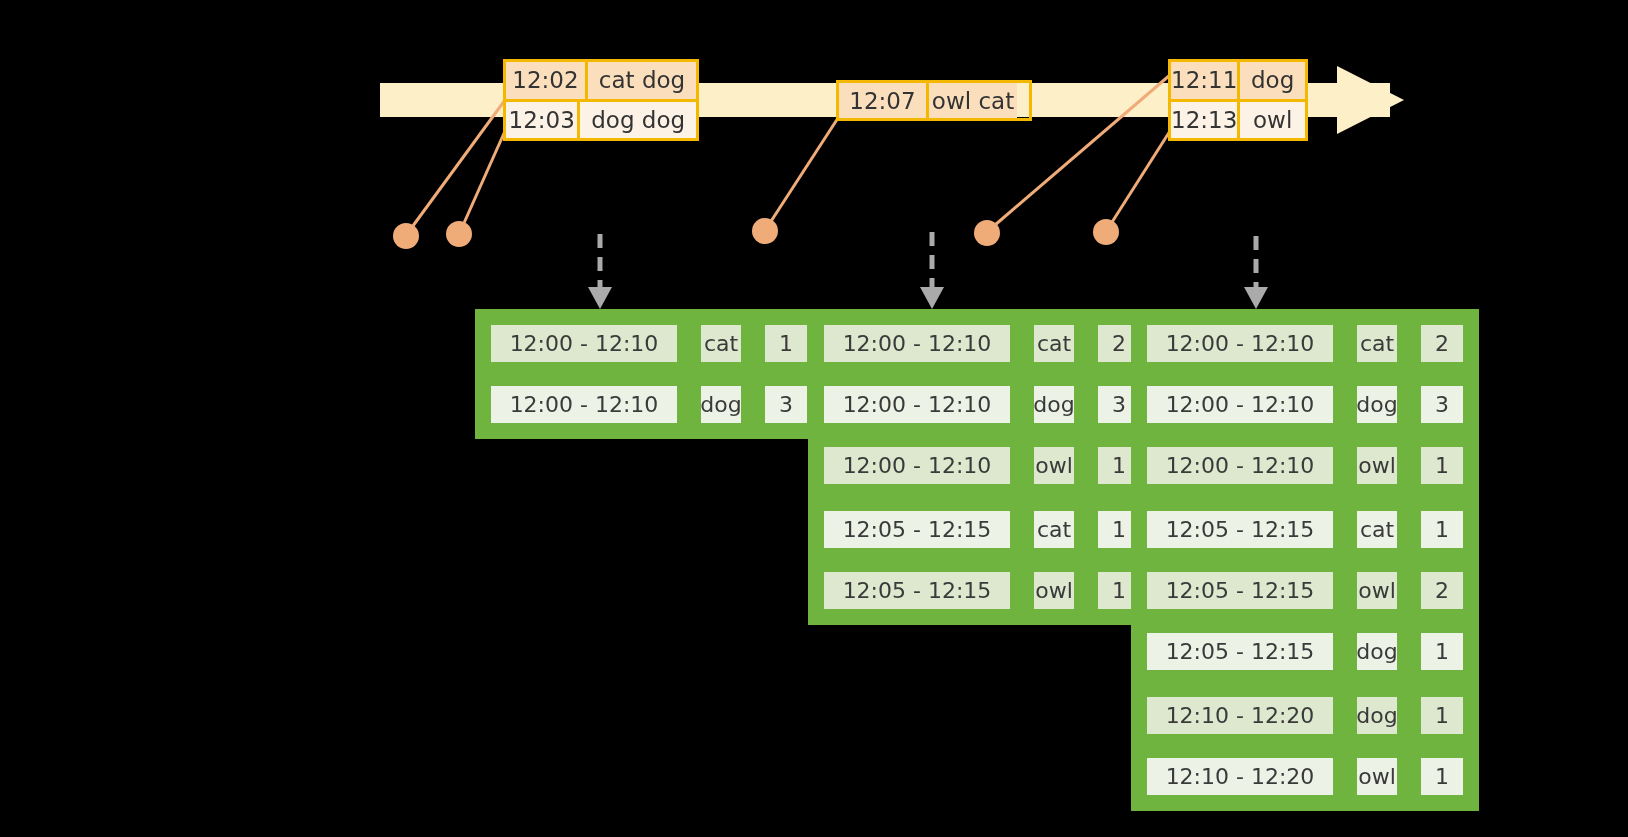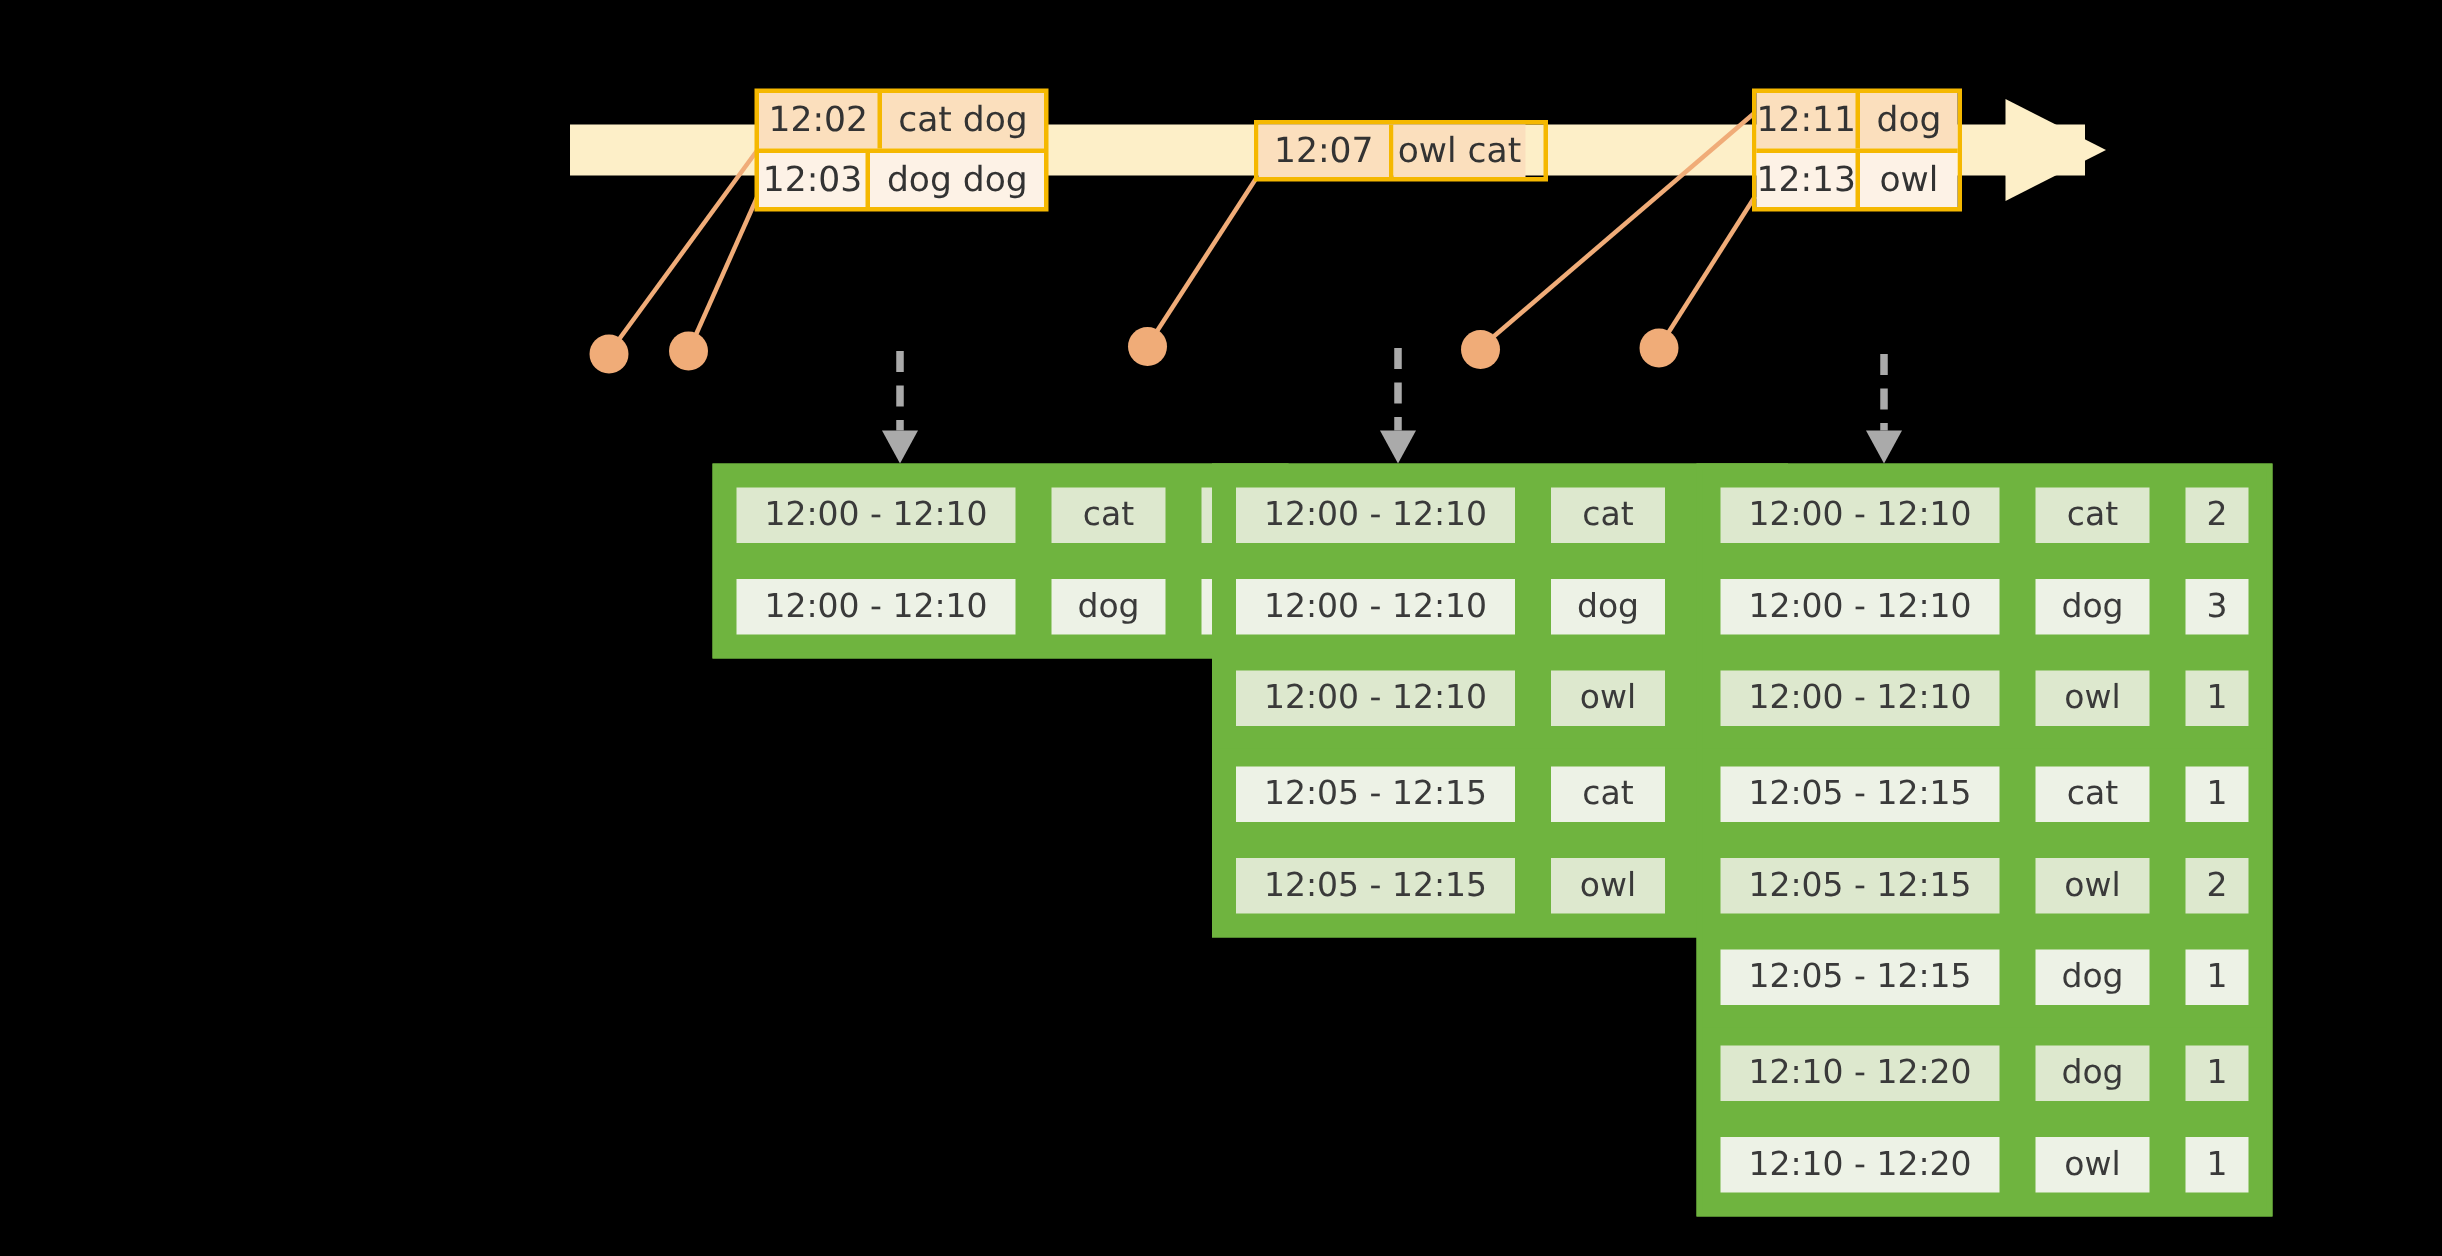--- a/index.html
+++ b/index.html
@@ -23,21 +23,21 @@
   
   .tbl{position:absolute;border:4px solid #6FB43F;box-sizing:border-box;
        background:#6FB43F;z-index:5;}
   .trow{display:flex;}
   .trow .tc{font-size:22px;color:#3a3a3a;display:flex;align-items:center;
             justify-content:center;box-sizing:border-box;height:37px;
             margin:12px;white-space:nowrap;}
   .trow.even .tc{background:#DDE8CE;}
   .trow.odd  .tc{background:#EDF2E6;}
   .trow .tc.win{width:186px;}
-  .trow .tc.key{width:76px;}
+  .trow .tc.key{width:40px;}
   .trow .tc.cnt{width:42px;}
   .grp-sep{height:3px;background:#6FB43F;}
 </style>
 </head>
 <body>
 
 <div class="stage">
 
   <svg class="layer" viewBox="0 0 1628 837">
 

